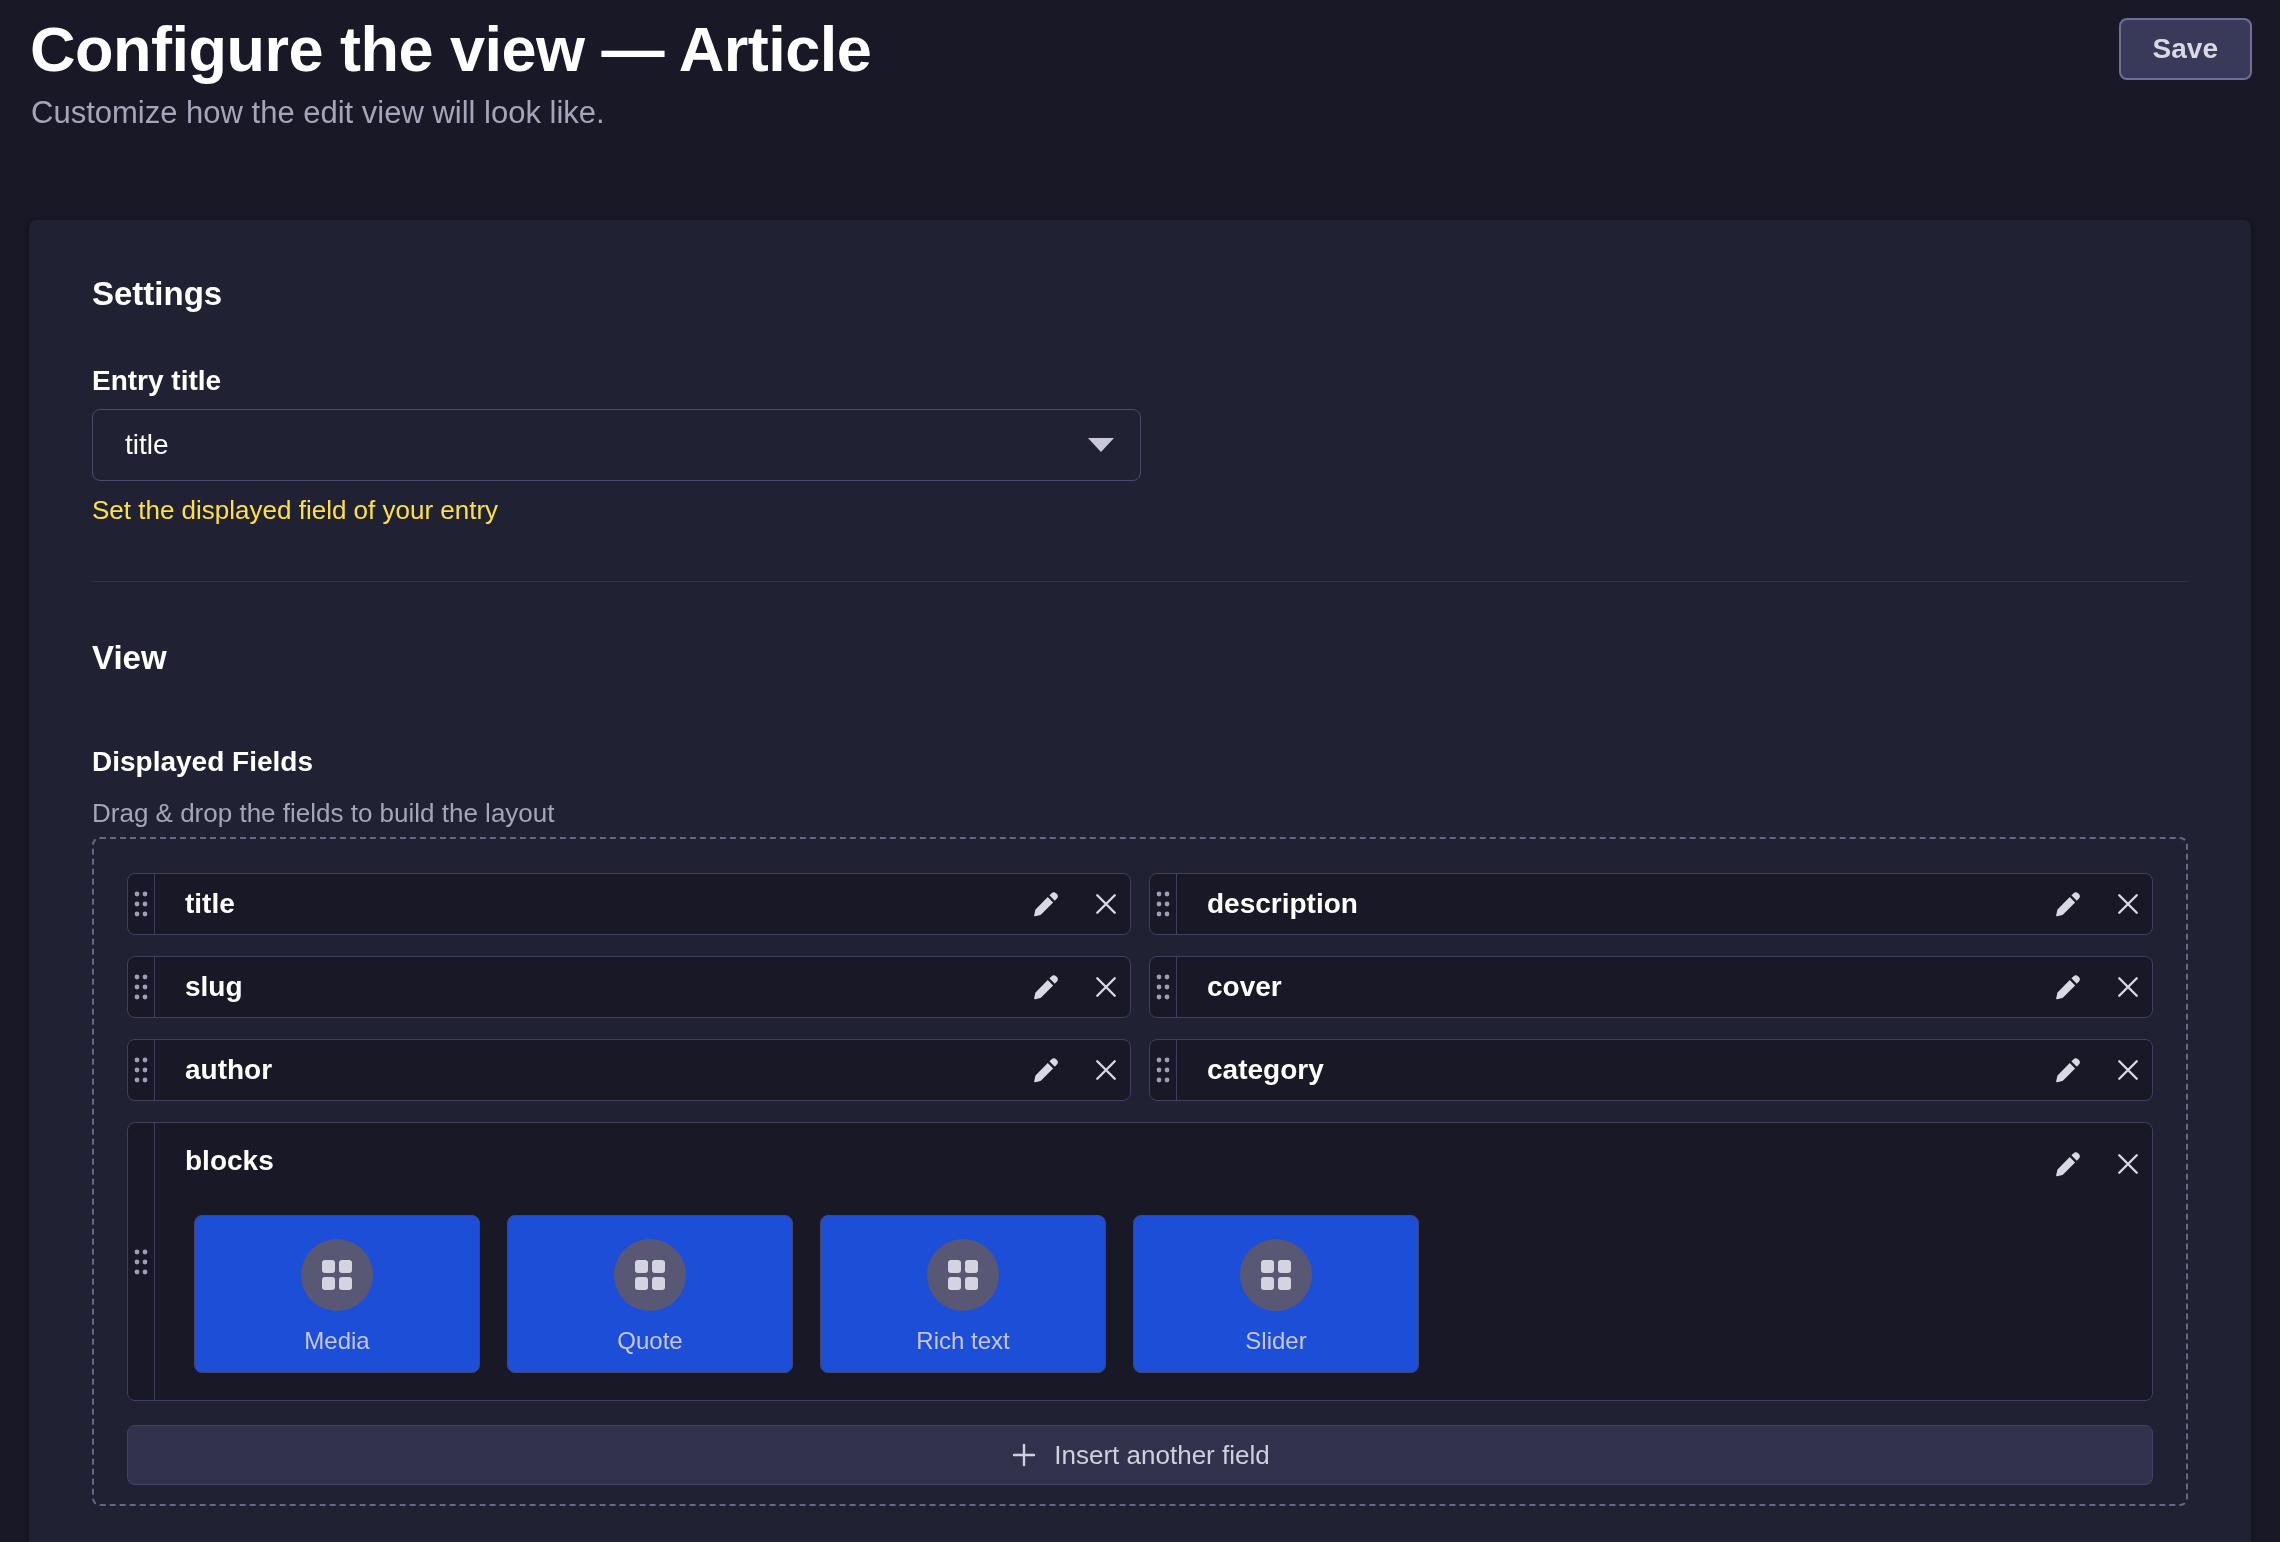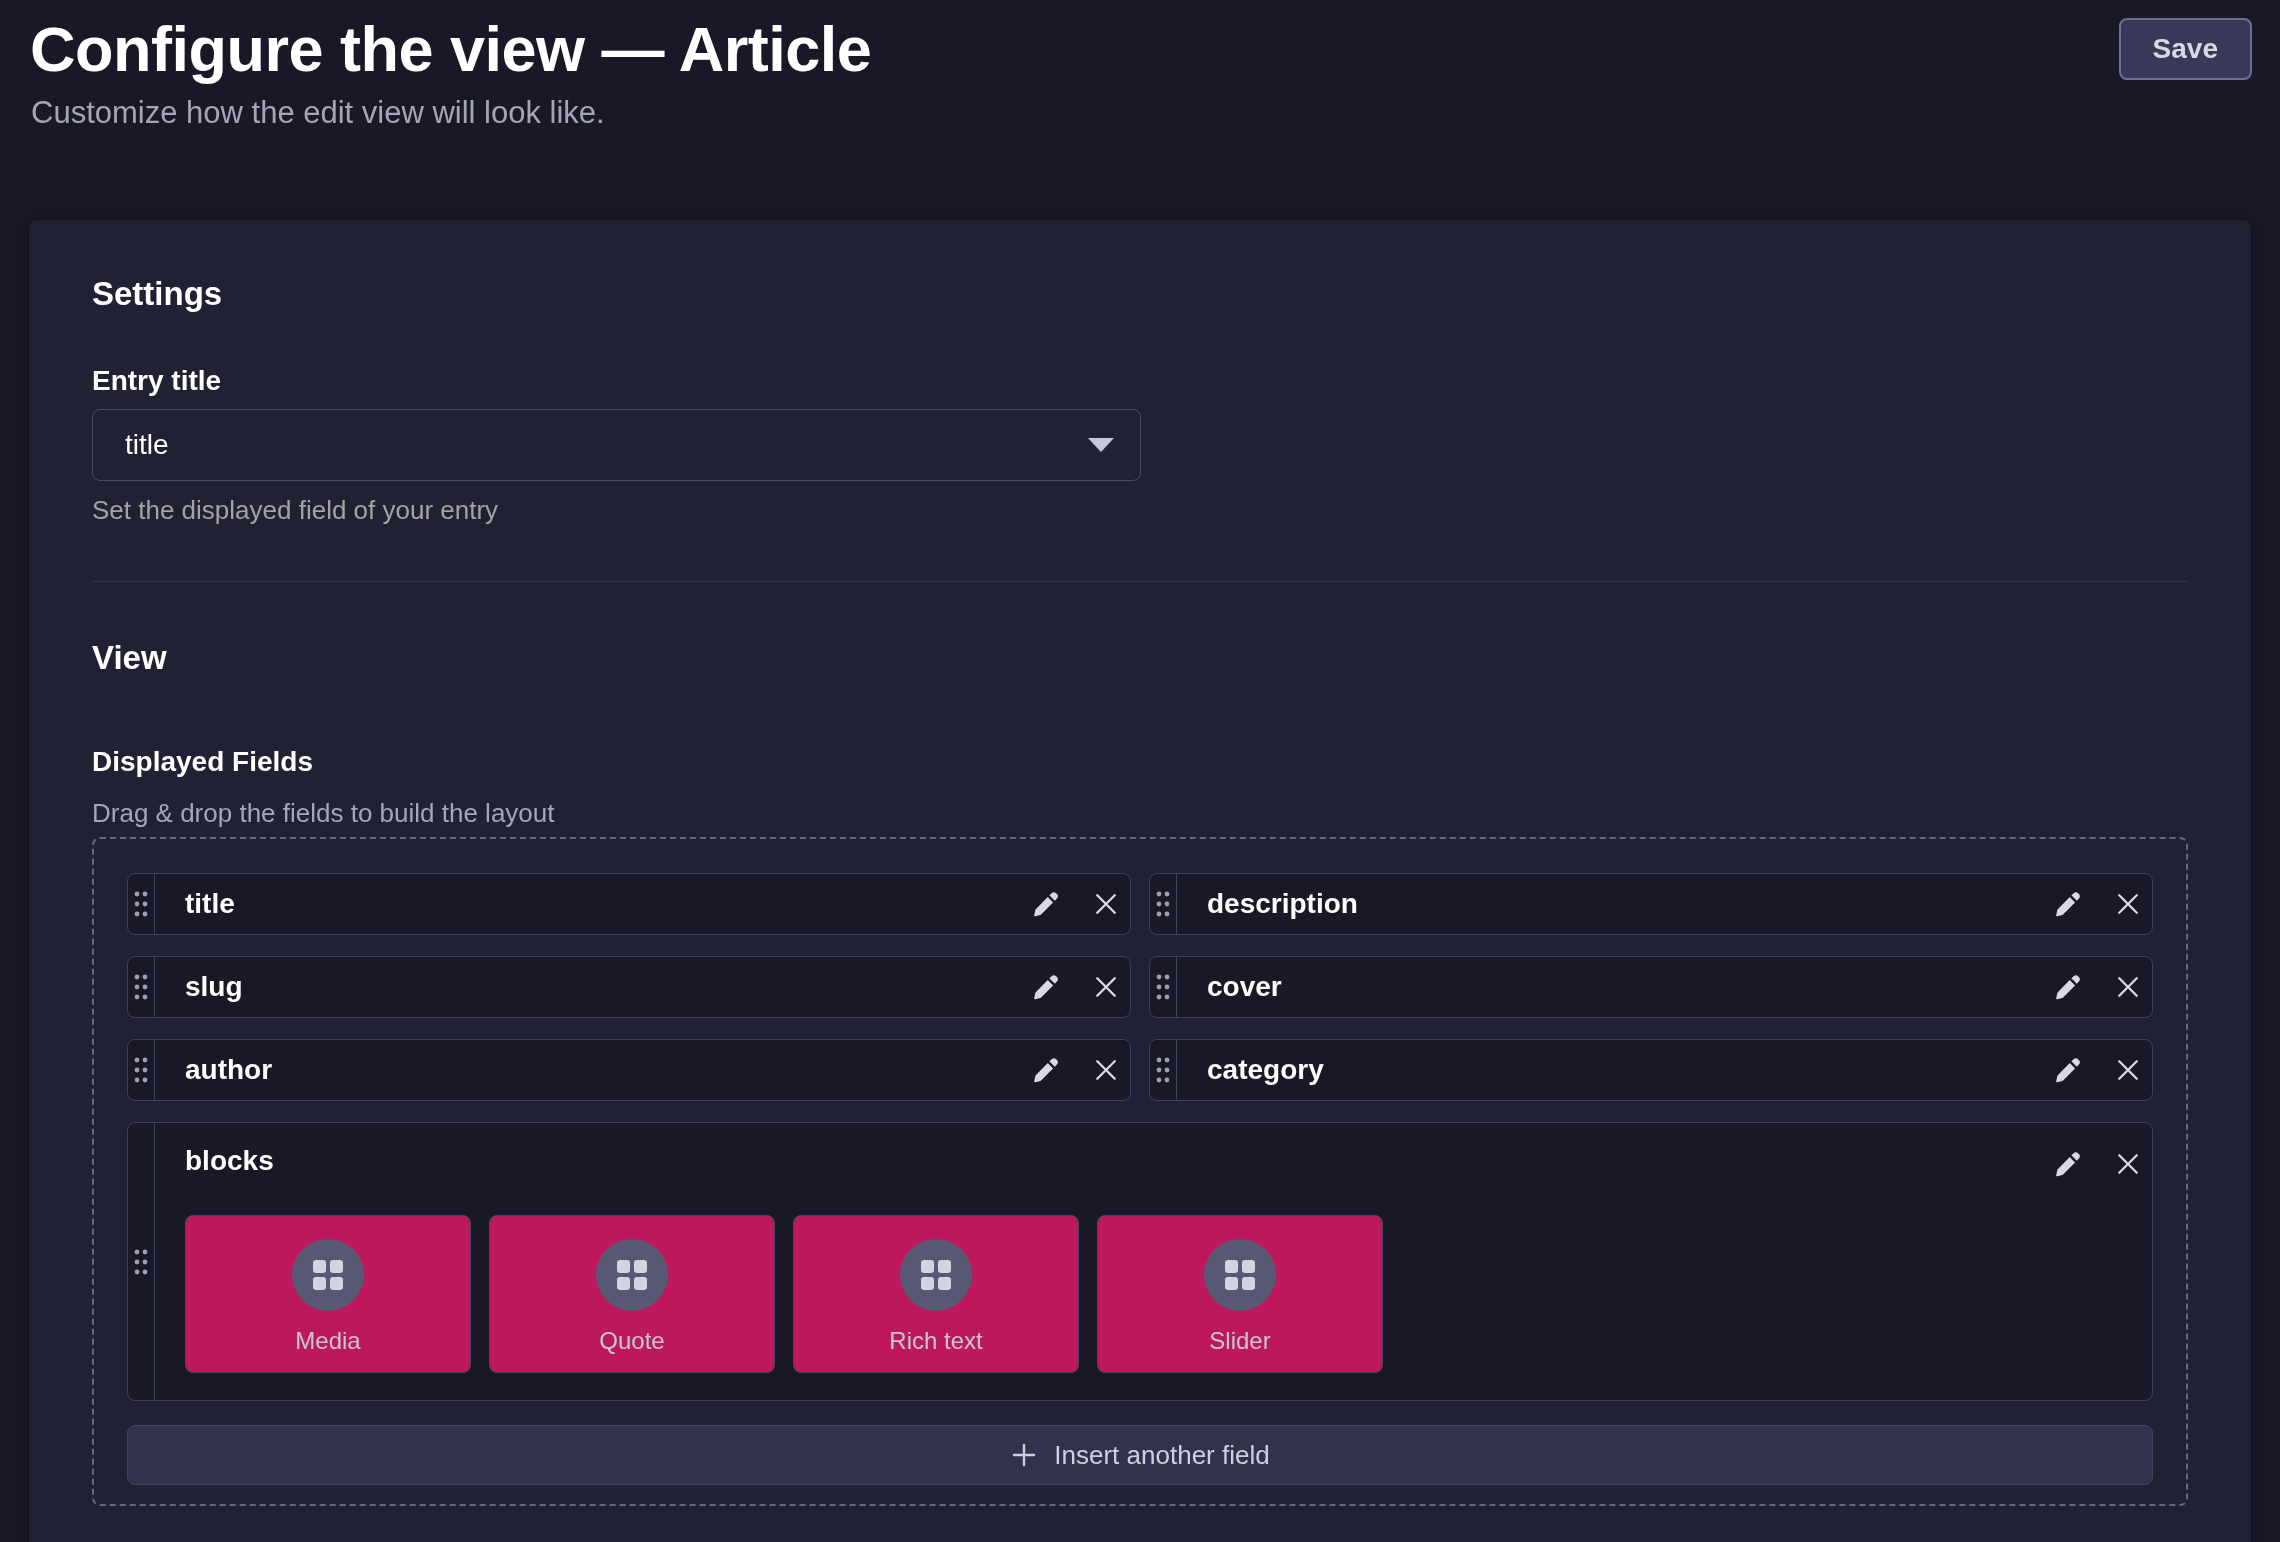--- a/index.html
+++ b/index.html
@@ -19,21 +19,21 @@
   .card{margin:89px 29px 0;background:#212134;border-radius:8px;
         padding:55px 63px 50px;box-shadow:0 1px 6px rgba(0,0,0,.35);box-sizing:border-box;}
   .section-heading{margin:0;font-size:33px;font-weight:600;color:#ffffff;}
   .entry-label{display:block;margin:52px 0 0;font-size:28px;font-weight:600;color:#ffffff;}
   .select{margin-top:12px;width:1049px;height:72px;border:1px solid #4a4a6a;border-radius:8px;
           display:flex;align-items:center;justify-content:space-between;
           padding:0 26px 0 32px;box-sizing:border-box;cursor:pointer;background:transparent;}
   .select-value{font-size:28px;color:#ffffff;}
   .caret{width:0;height:0;border-left:13px solid transparent;border-right:13px solid transparent;
          border-top:14px solid #c8c8d8;}
-  .hint{margin:14px 0 0;font-size:26px;color:#a3a3a3;}
+  .hint{margin:14px 0 0;font-size:26px;color:#fde047;}
   .divider{border:none;border-top:1px solid #32324d;margin:55px 0 0;}
   .view-heading{margin-top:57px;}
   .df-label{margin:69px 0 3px;font-size:28px;font-weight:600;color:#ffffff;}
   .df-hint{margin:20px 0 0;font-size:26px;color:#a5a5ba;}
 
   
   .dropzone{margin-top:8px;border:2px dashed #666687;border-radius:8px;padding:34px 33px 19px;}
   .fields-grid{display:grid;grid-template-columns:1fr 1fr;column-gap:18px;row-gap:21px;}
   .field-row{height:62px;background:#181826;border:1px solid #3f3f5f;border-radius:8px;
              display:flex;align-items:stretch;box-sizing:border-box;overflow:hidden;}
@@ -45,23 +45,23 @@
   .field-row .row-actions{align-items:center;}
   .icon-btn{width:44px;height:44px;background:none;border:none;padding:0;margin:0;cursor:pointer;
             display:flex;align-items:center;justify-content:center;}
 
   
   .blocks-row{grid-column:1 / -1;height:279px;background:#181826;border:1px solid #3f3f5f;
               border-radius:8px;display:flex;align-items:stretch;box-sizing:border-box;}
   .blocks-content{flex:1;padding:22px 0 0 30px;}
   .blocks-name{font-size:28px;font-weight:600;color:#ffffff;}
   .components-list{margin-top:38px;display:flex;gap:18px;}
-  .component-card{width:286px;height:158px;background:#be185d;border:1px solid #45456b;
+  .component-card{width:286px;height:158px;background:#1d4ed8;border:1px solid #45456b;
                   border-radius:8px;display:flex;flex-direction:column;align-items:center;
-                  box-sizing:border-box;cursor:pointer;}
+                  box-sizing:border-box;cursor:pointer;margin-left:9px;}
   .component-circle{width:72px;height:72px;border-radius:50%;background:#585874;margin-top:23px;
                     display:flex;align-items:center;justify-content:center;}
   .component-label{margin-top:16px;font-size:24px;color:#c6c6d4;}
   .blocks-row .row-actions{align-items:flex-start;padding-top:19px;}
 
   
   .insert-btn{margin-top:24px;width:100%;height:60px;background:#32324d;border:1px solid #43436a;
               border-radius:8px;display:flex;align-items:center;justify-content:center;gap:16px;
               color:#cfcfdd;font-size:26px;font-weight:400;font-family:inherit;cursor:pointer;}
 </style>

